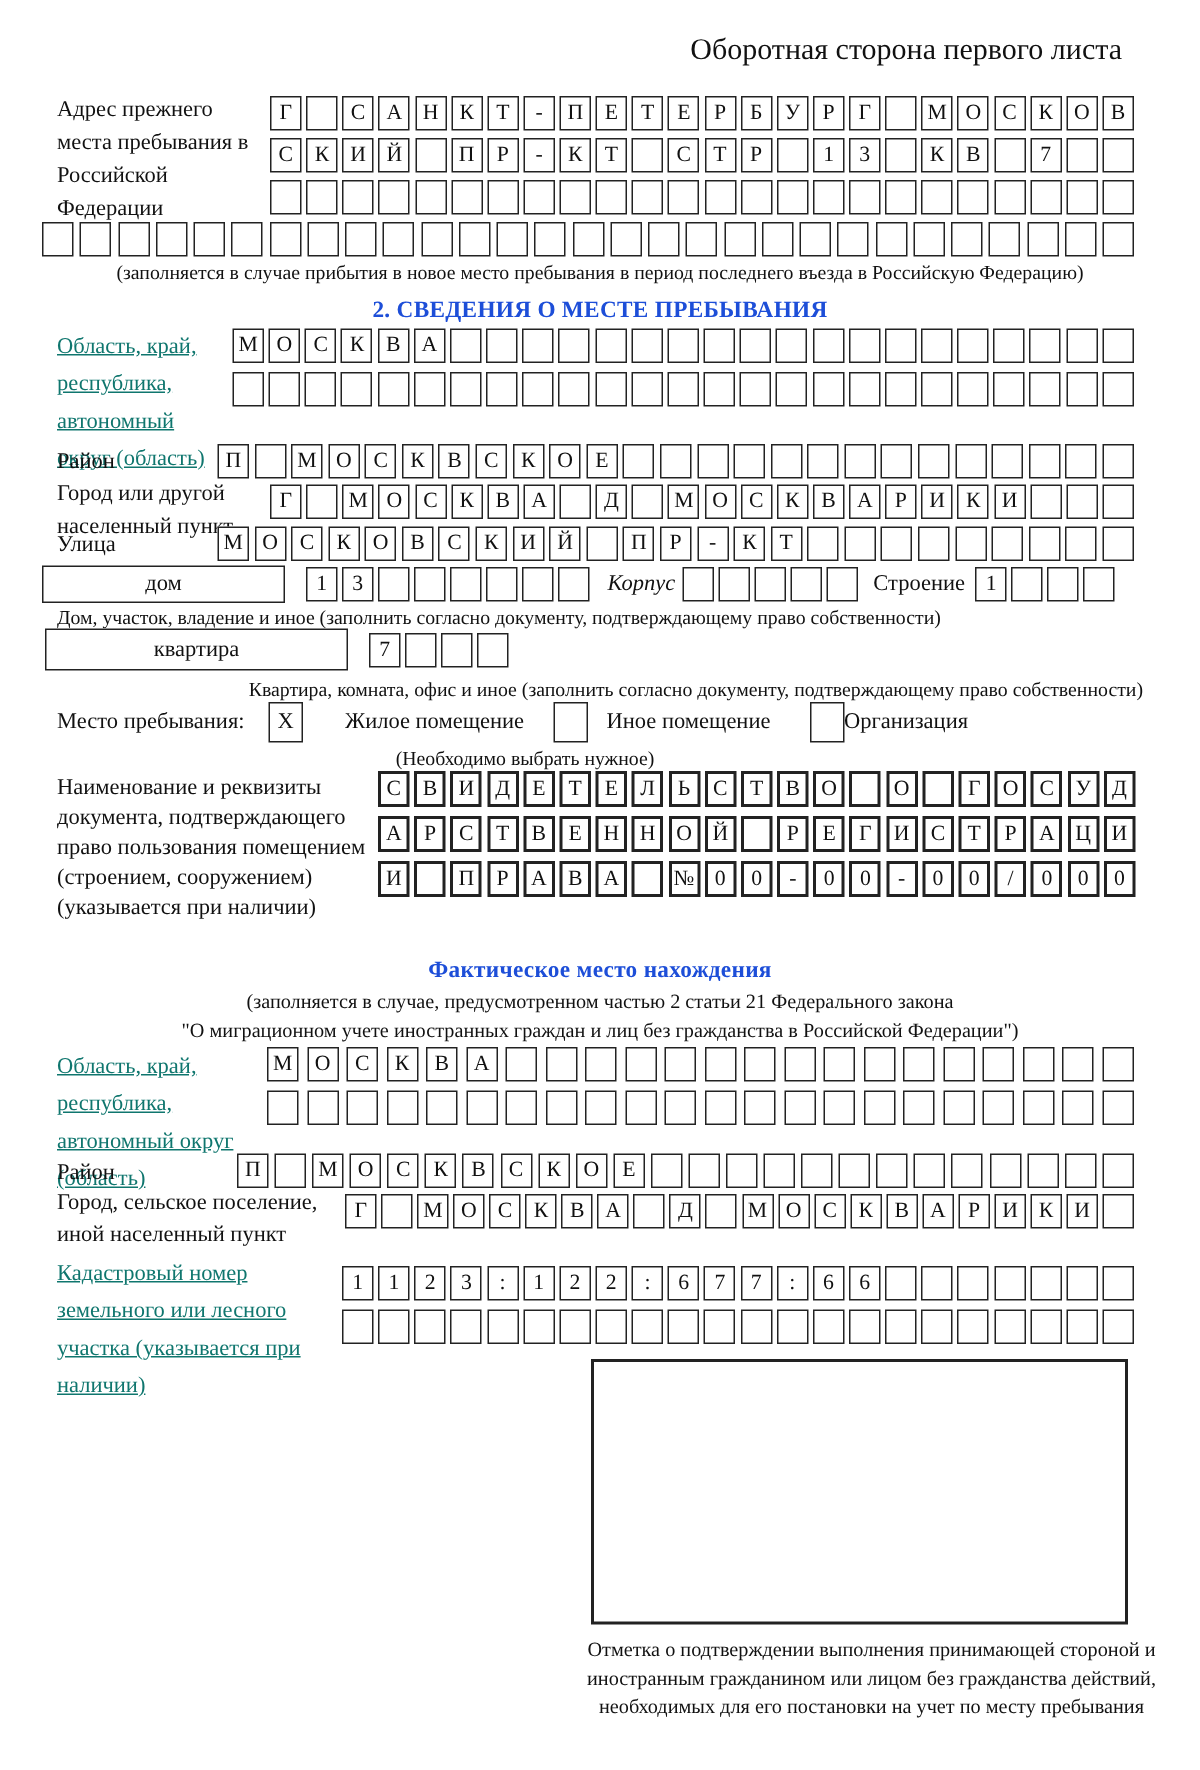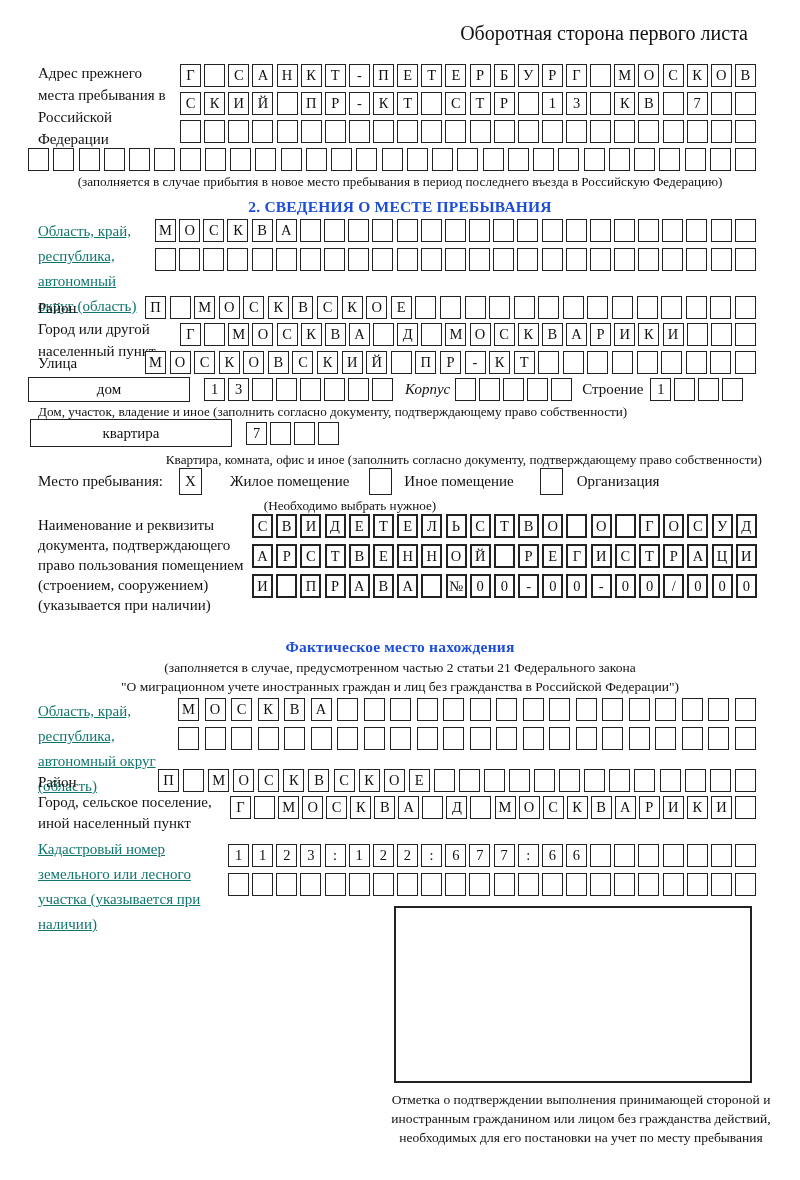--- a/index.html
+++ b/index.html
@@ -333,21 +333,21 @@
   </div>
   <div class="abs note" style="left:39px; top:452px; width:700px; text-align:right;margin-left:23px;">Квартира, комната, офис и иное (заполнить согласно документу, подтверждающему право собственности)</div>
 
   <div class="abs hflex" style="left:38px; top:468px;">
     <div class="inline-lbl">Место пребывания:</div>
     <div class="checkbox" style="margin-left:16px;">X</div>
     <div class="inline-lbl" style="margin-left:28px;">Жилое помещение</div>
     <div class="checkbox" style="margin-left:20px;"></div>
     <div class="inline-lbl" style="margin-left:12px;">Иное помещение</div>
     <div class="checkbox" style="margin-left:26px;"></div>
-    <div class="inline-lbl" style="margin-left:14px;">Организация</div>
+    <div class="inline-lbl" style="">Организация</div>
   </div>
   <div class="abs lbl" style="left:38px; top:515px; width:208px; line-height:20px;">Наименование и реквизиты документа, подтверждающего право пользования помещением (строением, сооружением) (указывается при наличии)</div>
 
   <div class="abs note" style="left:160px; top:498px; width:380px;">(Необходимо выбрать нужное)</div>
   <div class="abs cells-row doc-cells" style="left:252px; top:514px; width:505px;">
       <span class="cell">С</span>
       <span class="cell">В</span>
       <span class="cell">И</span>
       <span class="cell">Д</span>
       <span class="cell">Е</span>

